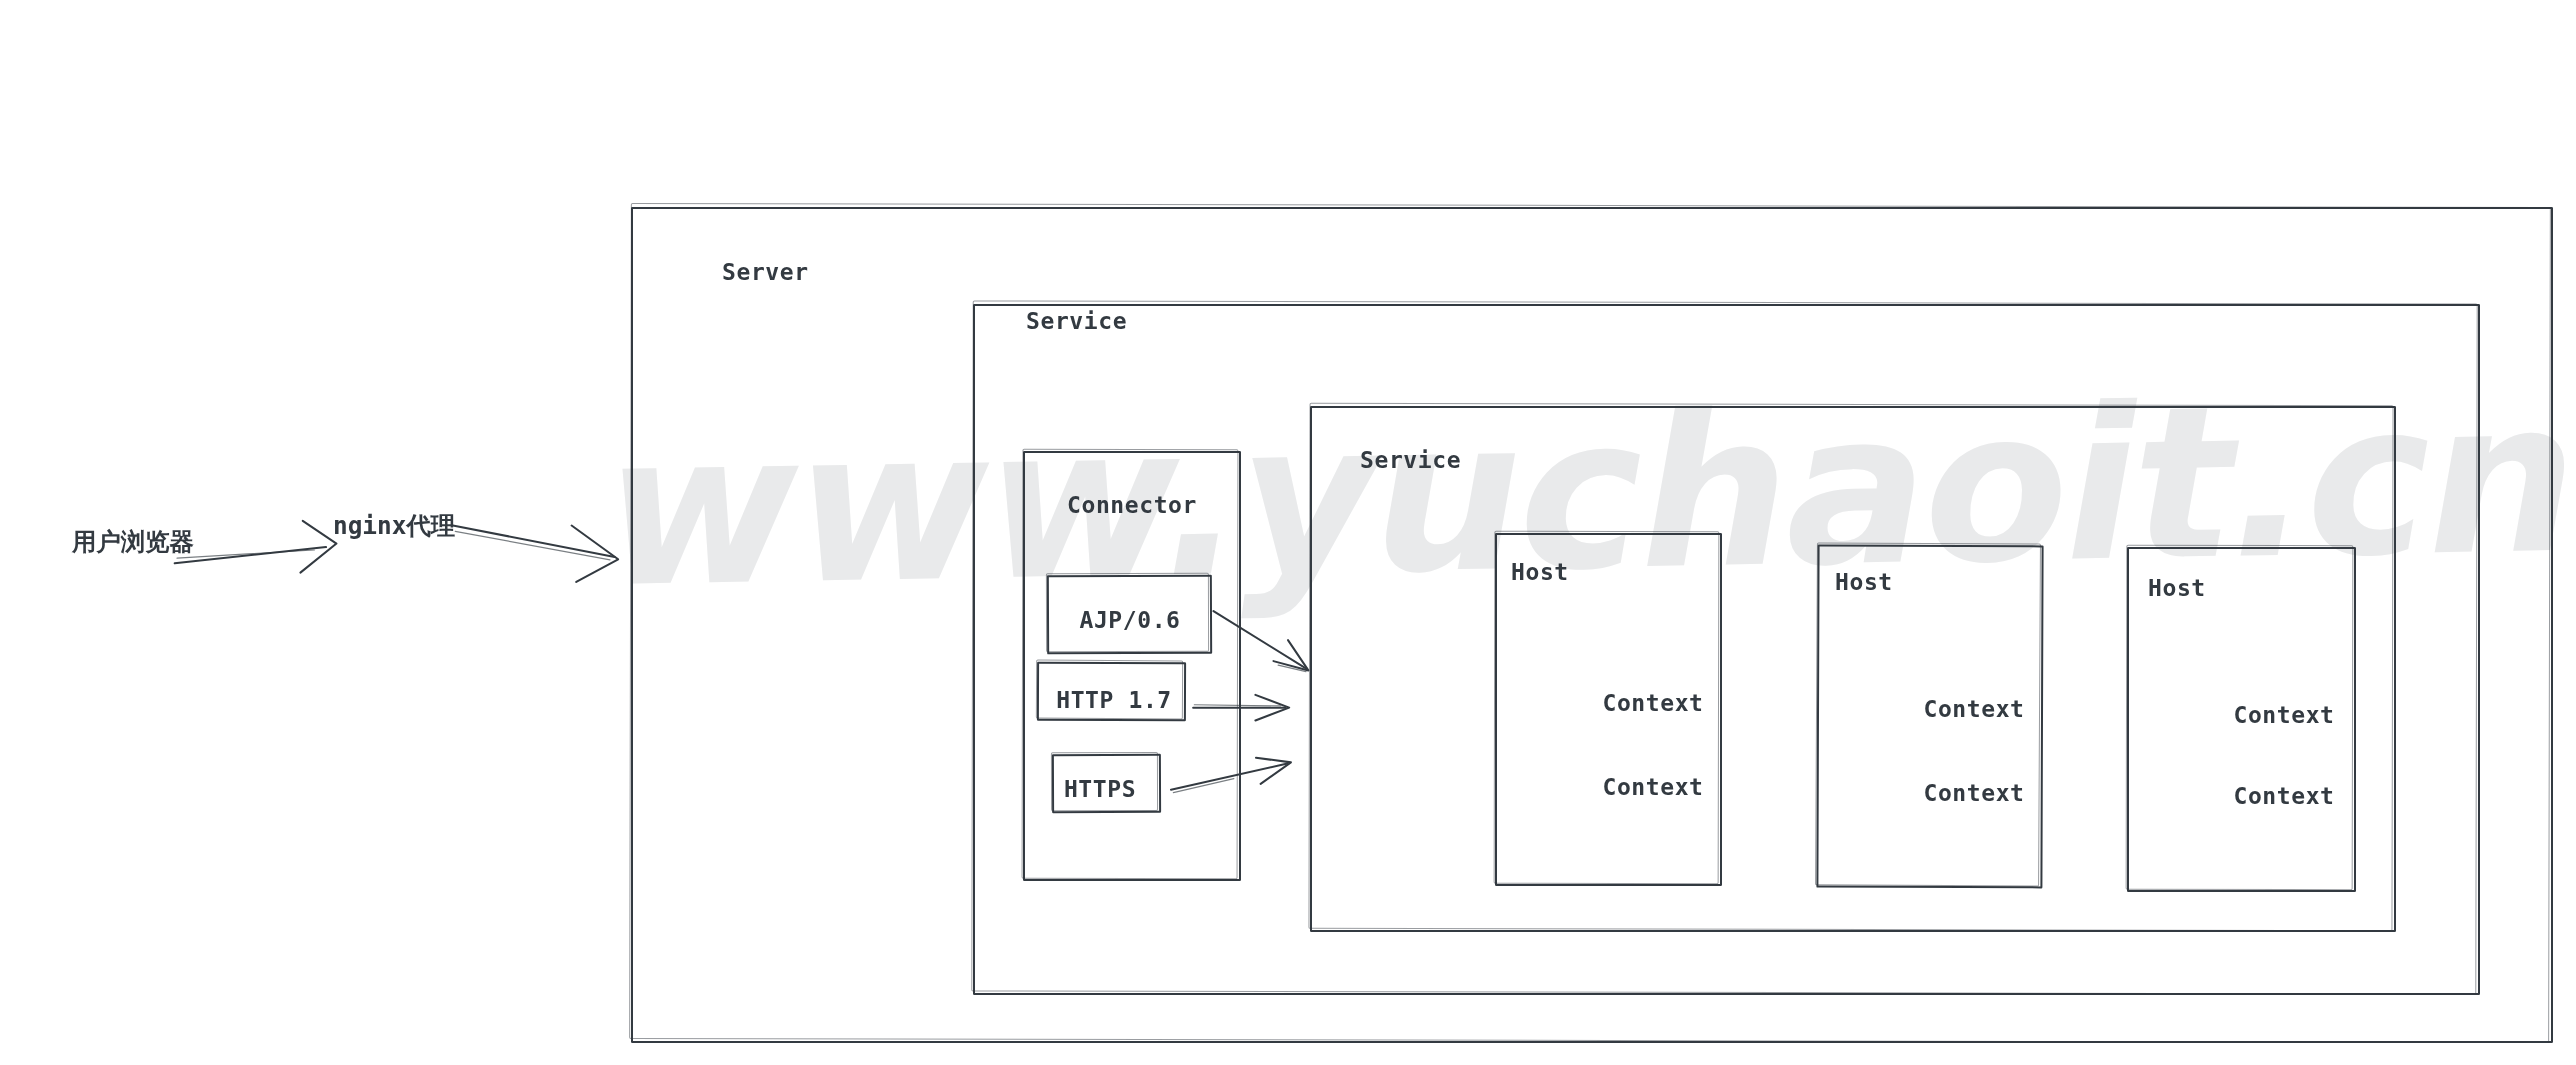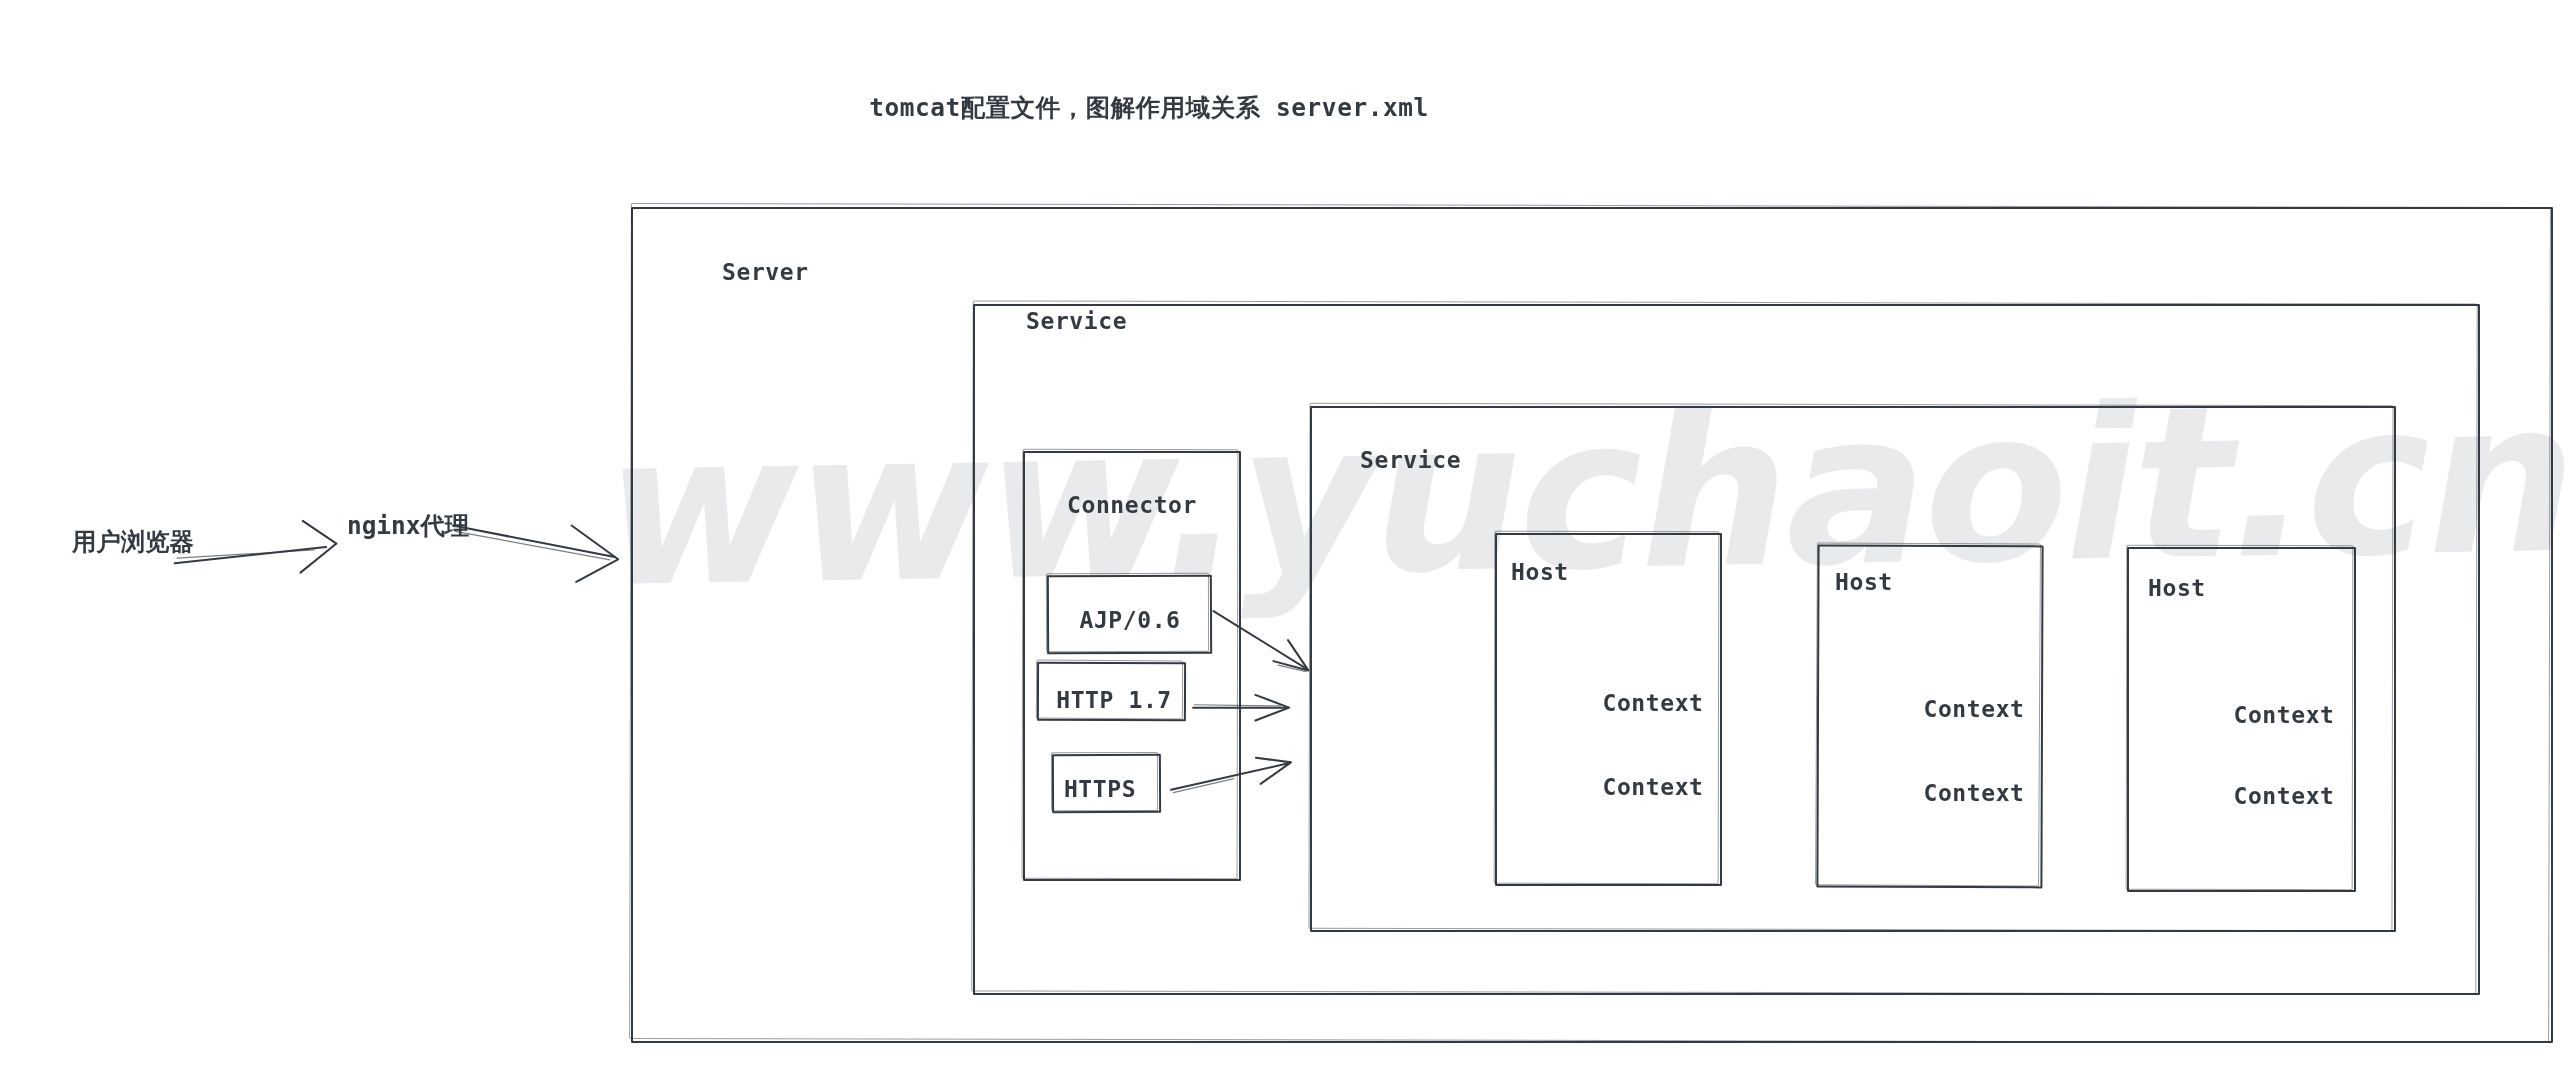--- a/index.html
+++ b/index.html
@@ -58,24 +58,23 @@
   #arrows path{fill:none;stroke:var(--stroke);stroke-width:3.5;stroke-linecap:round;stroke-linejoin:round;}
   #arrows path.echo{stroke-width:2;opacity:.65;}
 </style>
 </head>
 <body>
 
 <div id="canvas">
 
   <div class="watermark">www.yuchaoit.cn</div>
 
-  <div class="title">tomcat配置文件，图解作用域关系 server.xml</div>
 
   <div class="lbl left cjk" style="left:47px;top:542px;margin-left:25px;">用户浏览器</div>
-  <div class="lbl left cjk" style="left:347px;top:526px;">nginx代理</div>
+  <div class="lbl left cjk" style="left:333px;top:526px;">nginx代理</div>
 
   <div class="box" style="left:631px;top:207px;width:1922px;height:836px;"></div>
   <div class="lbl left" style="left:722px;top:272px;">Server</div>
 
   <div class="box" style="left:973px;top:304px;width:1507px;height:691px;"></div>
   <div class="lbl left" style="left:1026px;top:321px;">Service</div>
 
   <div class="box" style="left:1310px;top:406px;width:1086px;height:526px;"></div>
   <div class="lbl left" style="left:1360px;top:460px;">Service</div>
 

